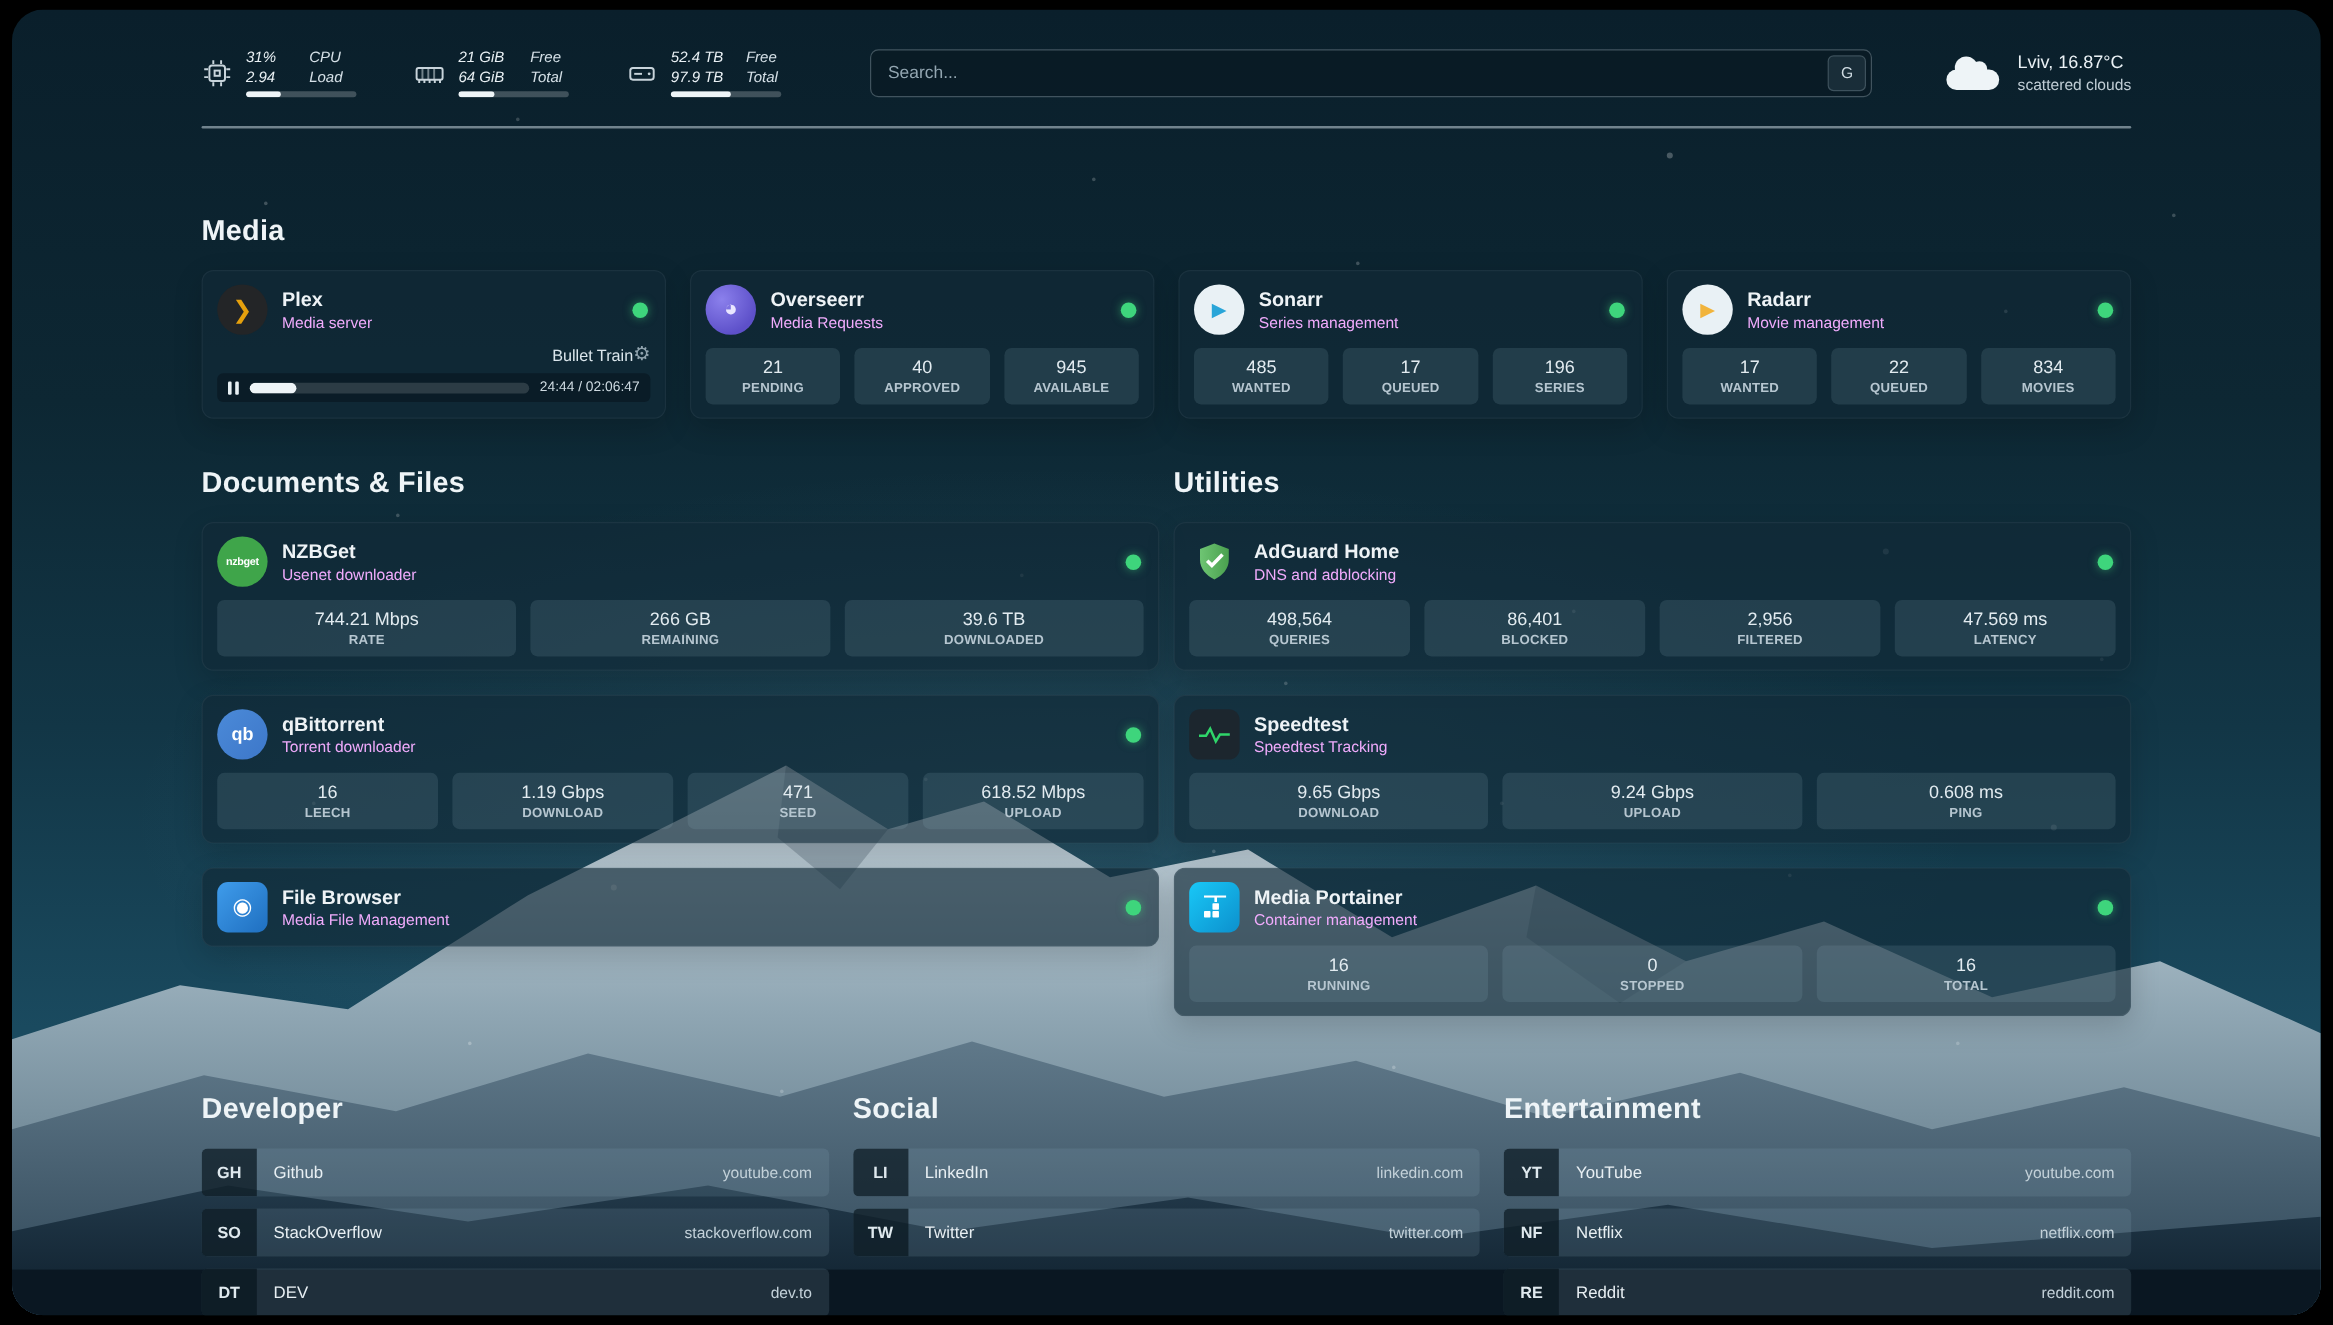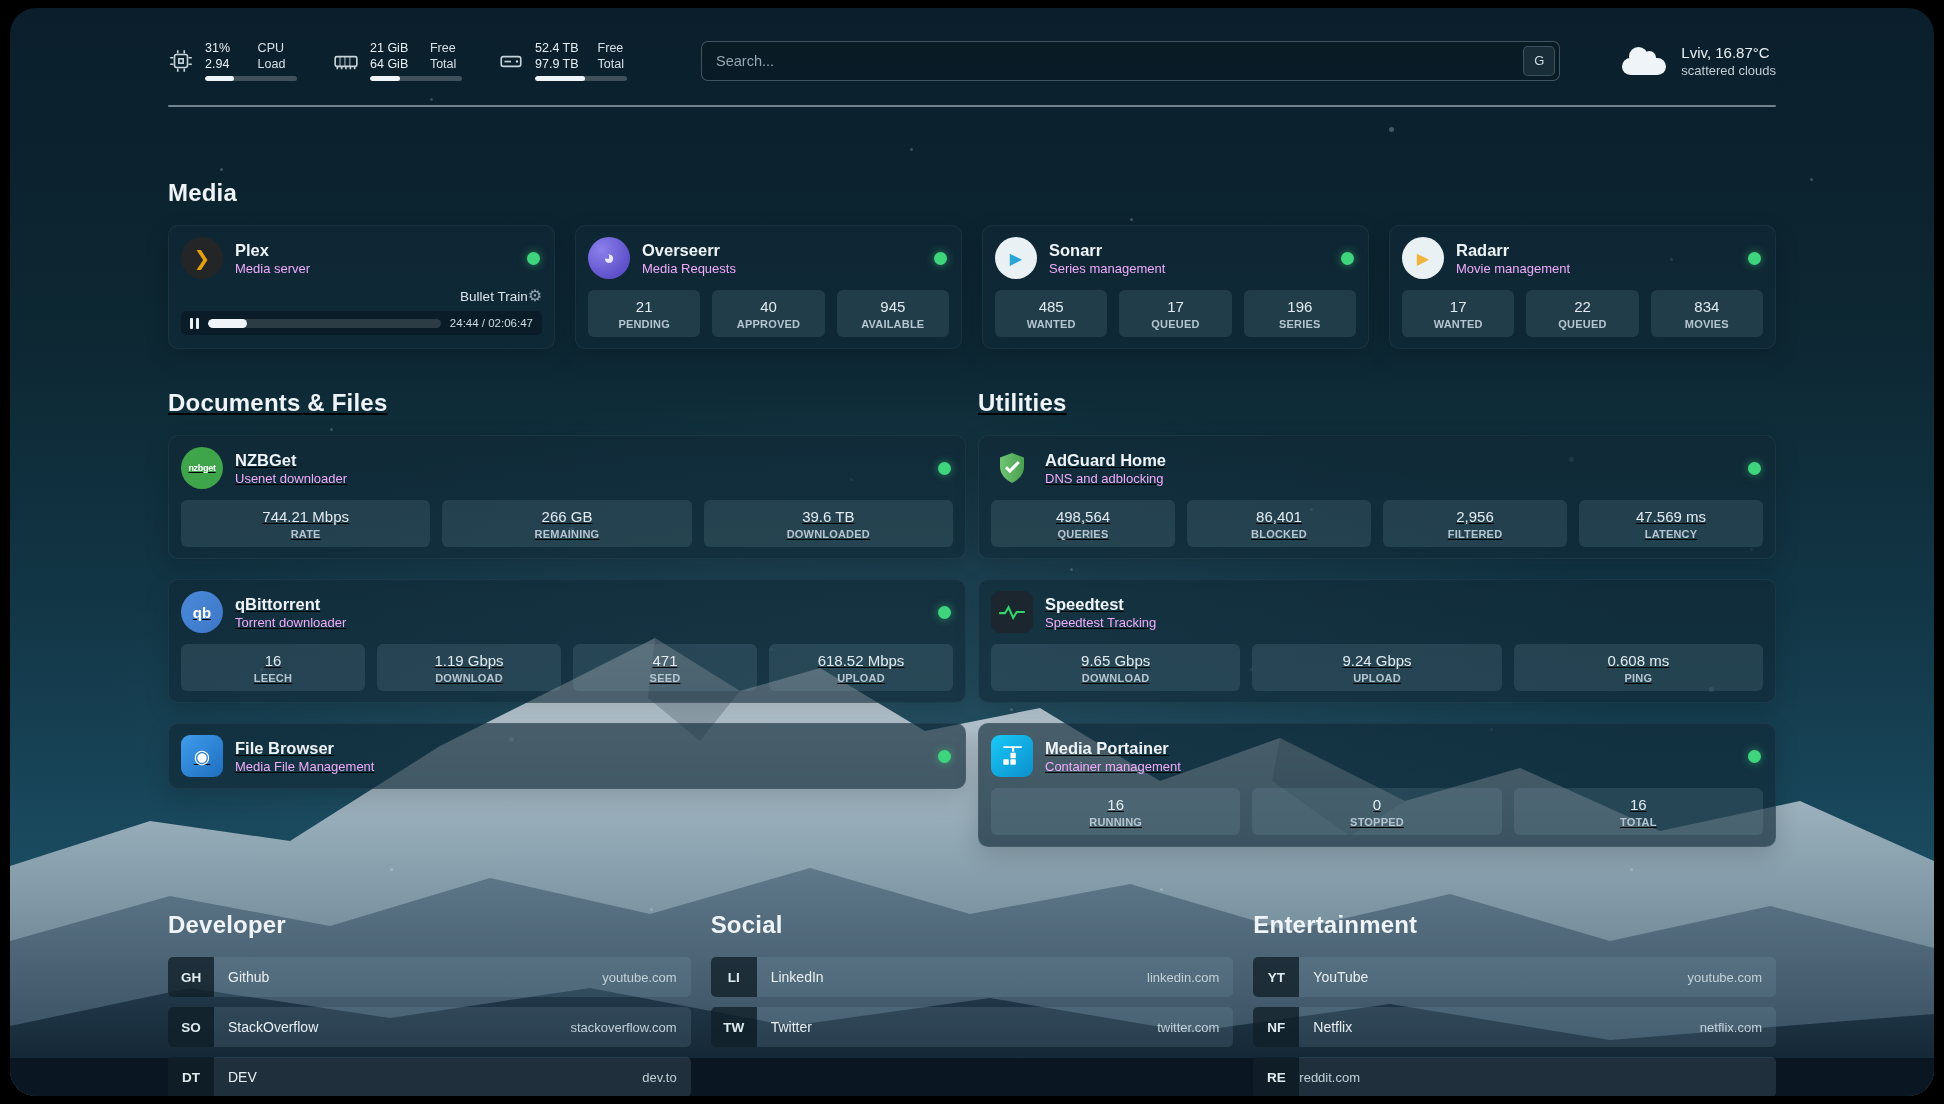--- a/index.html
+++ b/index.html
@@ -34,21 +34,21 @@
       500px 730px 0 1px rgba(255,255,255,.5), 760px 640px 0 0 rgba(255,255,255,.2),
       1000px 700px 0 0 rgba(255,255,255,.2), 1240px 660px 0 0 rgba(255,255,255,.22),
       1480px 720px 0 0 rgba(255,255,255,.2), 1700px 680px 0 1px rgba(255,255,255,.26),
       380px 860px 0 0 rgba(255,255,255,.25), 640px 900px 0 0 rgba(255,255,255,.2),
       1150px 880px 0 0 rgba(255,255,255,.22), 1620px 860px 0 0 rgba(255,255,255,.2);
   }
   .content{position:absolute;left:158px;top:0;width:1608px;}
 
   
   .topbar{display:flex;align-items:center;padding-top:32px;}
-  .metrics{display:flex;gap:36px;align-items:center;}
+  .metrics{display:flex;gap:48px;align-items:center;font-style:italic;}
   .metric{display:flex;gap:11px;align-items:center;}
   .hw-icon{opacity:.92;flex:none;}
   .m-body{display:flex;flex-direction:column;min-width:92px;}
   .m-grid{display:grid;grid-template-columns:auto auto;column-gap:16px;font-size:12.5px;line-height:16px;}
   .m-val{color:#e9f0f4;}
   .m-lab{color:#d5e0e7;}
   .m-bar{margin-top:4px;height:5px;border-radius:3px;background:rgba(255,255,255,.22);overflow:hidden;}
   .m-fill{height:100%;background:#eef4f7;border-radius:3px;}
 
   .search{flex:1;display:flex;position:relative;margin:0 62px 0 74px;max-width:1010px;}
@@ -70,21 +70,21 @@
   .cloud::before{content:"";position:absolute;left:7px;top:-11px;width:19px;height:19px;border-radius:50%;background:#eef4f7;}
   .cloud::after{content:"";position:absolute;left:21px;top:-7px;width:13px;height:13px;border-radius:50%;background:#eef4f7;}
   .w-loc{font-size:15px;color:#eaf1f5;}
   .w-cond{font-size:13px;color:#c0cdd5;margin-top:2px;}
   .divider{margin-top:24px;height:2px;background:rgba(215,230,238,.5);border-radius:1px;}
 
   
   h2.sec{font-size:24px;font-weight:700;color:#eef4f7;margin:0 0 18px;letter-spacing:.2px;}
   .sec-media{margin-top:72px;}
   .grid4{display:grid;grid-template-columns:repeat(4,1fr);gap:20px;}
-  .two-col{display:grid;grid-template-columns:1fr 1fr;gap:12px;margin-top:40px;align-items:start;text-decoration:underline;}
+  .two-col{display:grid;grid-template-columns:1fr 1fr;gap:12px;margin-top:40px;align-items:start;}
   .col .card{margin-bottom:20px;}
   .grid3{display:grid;grid-template-columns:repeat(3,1fr);gap:20px;margin-top:44px;}
 
   .card{
     position:relative;background:rgba(16,41,54,.66);
     border:1px solid rgba(255,255,255,.05);border-radius:10px;
     padding:11px 12px;box-shadow:0 8px 24px rgba(0,0,0,.16);
   }
   .card-head{display:flex;align-items:center;gap:12px;cursor:pointer;}
   .app-icon{
@@ -582,19 +582,20 @@
           <span class="bm-name">YouTube</span>
           <span class="bm-url">youtube.com</span>
         </div>
         <div class="bm-row">
           <span class="bm-abbr">NF</span>
           <span class="bm-name">Netflix</span>
           <span class="bm-url">netflix.com</span>
         </div>
         <div class="bm-row">
           <span class="bm-abbr">RE</span>
+          <span class="bm-name">Reddit</span>
           <span class="bm-url">reddit.com</span>
         </div>
       </div>
     </div>
 
   </div>
 </div>
 
 </body></html>

